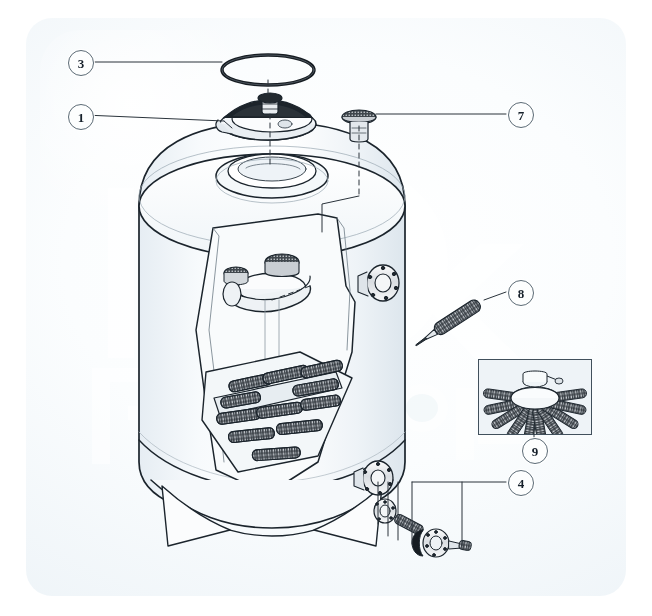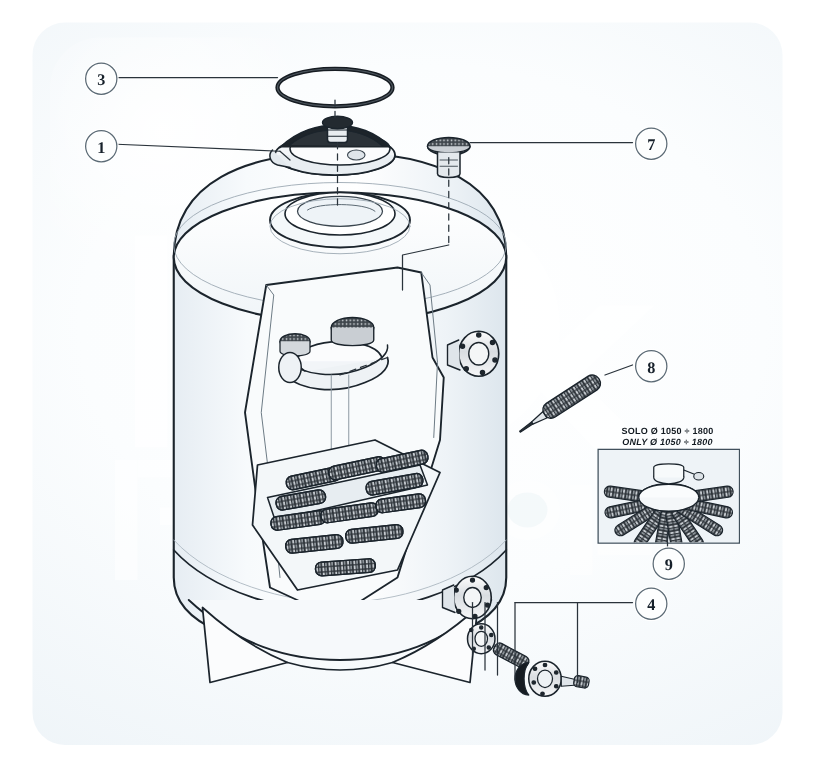--- a/index.html
+++ b/index.html
@@ -365,24 +365,20 @@
         <path d="M378 482 L378 524"></path>
         <path d="M462 482 L462 546"></path>
 
         <path d="M359 196 L322 204 L322 232"></path>
 
         <path d="M224 121 L232 128"></path>
       </g>
     </g>
   </svg>
 
-  <div class="inset-caption">
-    <div class="cap1">SOLO Ø 1050 ÷ 1800</div>
-    <div class="cap2">ONLY Ø 1050 ÷ 1800</div>
-  </div>
 
   <div class="inset">
     <svg width="112" height="74" viewBox="0 0 112 74">
       <rect width="112" height="74" fill="#eef3f7"></rect>
       <g stroke="#1b242c" stroke-width="0.9" fill="none" stroke-linejoin="round">
 
         <g>
           <g transform="translate(56,40) rotate(188)">
             <rect x="8" y="-4.5" width="44" height="9" rx="4.5" fill="url(#slots)"></rect>
           </g>

